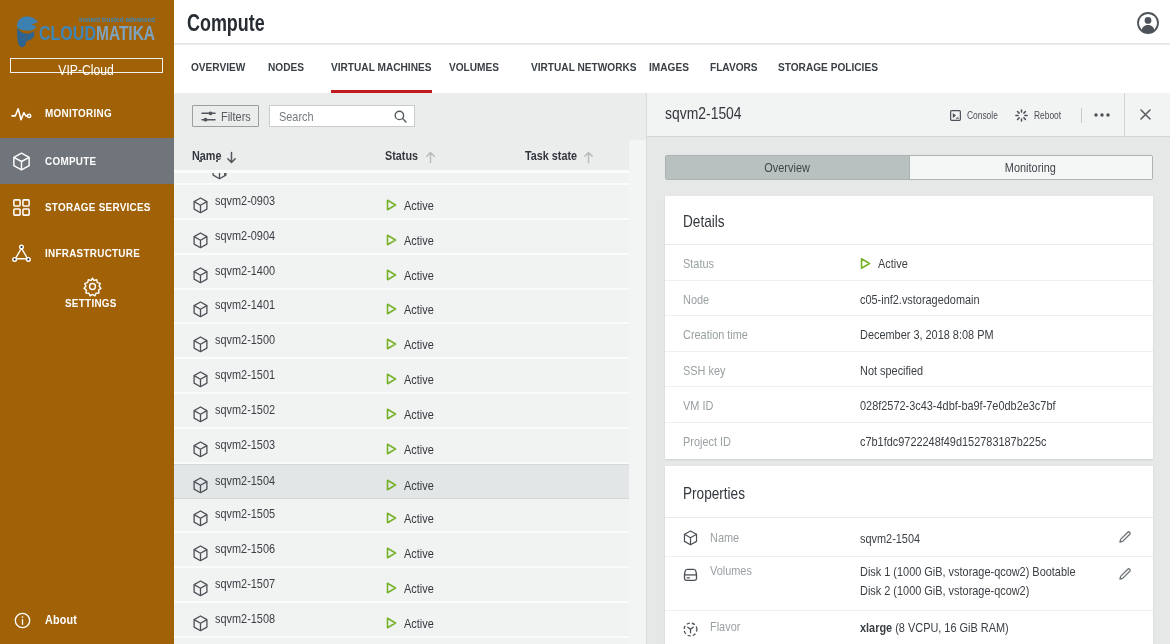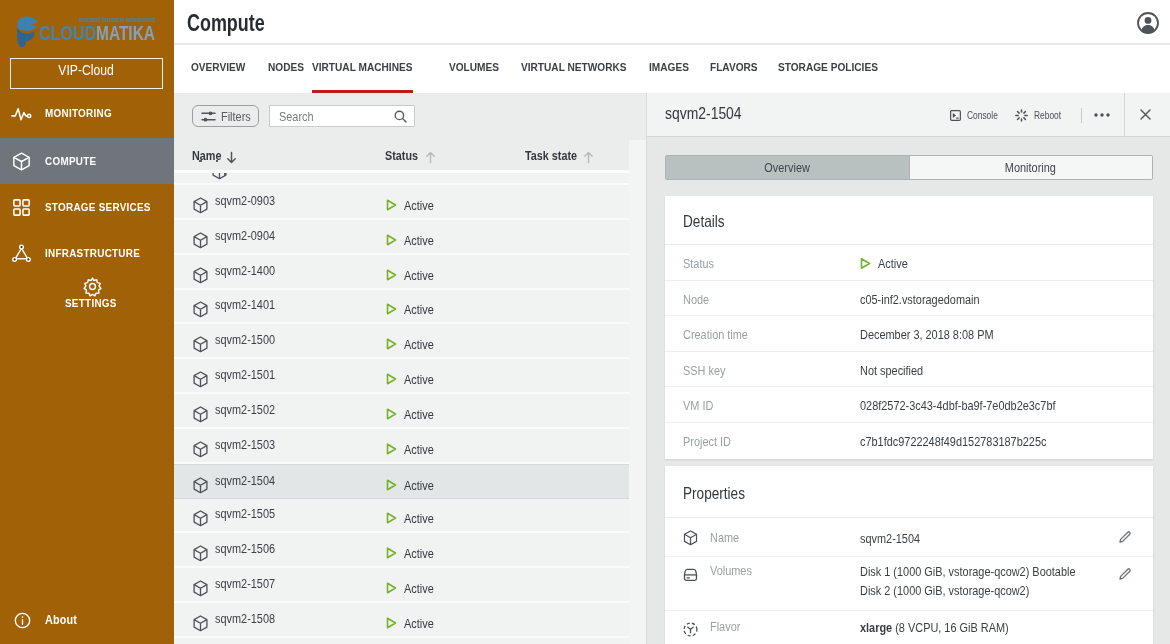--- a/index.html
+++ b/index.html
@@ -15,32 +15,32 @@
 #title span { transform:scaleX(0.78); }
 #usericon { left:1137px; top:12px; width:22px; height:22px; }
 #tabs { left:174px; top:45px; width:996px; height:48px; background:#fff; }
 .tab { position:absolute; top:0; height:48px; line-height:45px; font-size:11.5px; font-weight:bold; color:#3a4046; }
 .tab span { transform:scaleX(0.88); }
 .tab.active { border-bottom:3px solid #c2191e; width:101px; }
 
 
 #sidebar { left:0; top:0; width:174px; height:644px; background:#a16207; }
 #logo { left:0px; top:5px; width:174px; height:44px; }
-#vipbtn { left:10px; top:58px; width:153px; height:31px; border:1px solid #f0f0f0; color:#fff; font-size:14.5px; text-align:center; line-height:22px; }
+#vipbtn { left:10px; top:58px; width:153px; height:15px; border:1px solid #f0f0f0; color:#fff; font-size:14.5px; text-align:center; line-height:22px; }
 .menuitem { left:0; width:174px; height:46px; color:#fff; display:flex; align-items:center; }
 .menuitem .mi-ic { width:21px; height:21px; margin-left:11px; flex:none; }
 .mi-tx { margin-left:13px; font-size:11px; font-weight:bold; letter-spacing:0.3px; transform:scaleX(0.9); transform-origin:0 50%; white-space:nowrap; }
 #mi-compute { background:#70757b; }
 #about { left:0; top:598px; width:174px; height:44px; color:#fff; display:flex; align-items:center; }
 #about .mi-ic { width:17px; height:17px; margin-left:14px; flex:none; }
 #about .mi-tx { margin-left:14px; font-size:12px; letter-spacing:0.2px; }
 
 
 #midpanel { left:174px; top:93px; width:473px; height:551px; background:#ebecec; }
-#filtersbtn { left:18px; top:12px; width:67px; height:22px; border:1px solid #9aa0a0; border-radius:6px; display:flex; align-items:center; color:#555b5e; font-size:13px; }
+#filtersbtn { left:18px; top:12px; width:67px; height:22px; border:1px solid #9aa0a0; border-radius:1px; display:flex; align-items:center; color:#555b5e; font-size:13px; }
 #filtersbtn svg { margin:0 5px 0 8px; flex:none; }
 #searchbox { left:95px; top:12px; width:146px; height:22px; background:#fff; border:1px solid #c9cccc; display:flex; align-items:center; }
 #searchbox .ph { margin-left:9px; color:#757b7e; font-size:13px; flex:1; }
 #searchbox svg { margin-right:7px; flex:none; }
 #thead { left:0; top:55px; width:455px; height:22px; }
 .th { position:absolute; font-size:13.5px; font-weight:bold; color:#33383e; top:0; line-height:16px; }
 .th span { transform:scaleX(0.8); }
 #rows { left:0; top:80px; width:455px; height:471px; overflow:hidden; }
 .row { position:relative; width:455px; height:34.85px; background:#f1f2f2; border-bottom:2px solid #fafbfb; display:flex; align-items:center; }
 .row.partial { height:12px; overflow:hidden; }
@@ -88,23 +88,23 @@
 <div id="usericon" class="abs">
   <svg width="22" height="22" viewBox="0 0 22 22" fill="none">
     <circle cx="11" cy="11" r="10" stroke="#4d5358" stroke-width="1.8"></circle>
     <circle cx="11" cy="8.4" r="3.4" fill="#4d5358"></circle>
     <path d="M4.5,18.2 C5.5,14.5 8,13 11,13 C14,13 16.5,14.5 17.5,18.2 C15.7,19.9 13.5,21 11,21 C8.5,21 6.3,19.9 4.5,18.2 Z" fill="#4d5358"></path>
   </svg>
 </div>
 <div id="tabs" class="abs">
   <div class="tab" style="left:17px;"><span class="cx">OVERVIEW</span></div>
   <div class="tab" style="left:93.5px;"><span class="cx">NODES</span></div>
-  <div class="tab active" style="left:138px;"><span class="cx">VIRTUAL MACHINES</span></div>
+  <div class="tab active" style="left:157px;"><span class="cx">VIRTUAL MACHINES</span></div>
   <div class="tab" style="left:275px;"><span class="cx">VOLUMES</span></div>
-  <div class="tab" style="left:347px;"><span class="cx">VIRTUAL NETWORKS</span></div>
+  <div class="tab" style="left:357px;"><span class="cx">VIRTUAL NETWORKS</span></div>
   <div class="tab" style="left:475px;"><span class="cx">IMAGES</span></div>
   <div class="tab" style="left:536px;"><span class="cx">FLAVORS</span></div>
   <div class="tab" style="left:604px;"><span class="cx">STORAGE POLICIES</span></div>
 </div>
 
 <div id="midpanel" class="abs">
   <div id="filtersbtn" class="abs">
     <svg width="15" height="13" viewBox="0 0 15 13" fill="none" stroke="#50565a" stroke-width="1.5" stroke-linecap="round">
       <path d="M1,3.3 H14 M1,9.7 H14"></path>
       <circle cx="9.5" cy="3.3" r="1.9" fill="#50565a" stroke="none"></circle>

